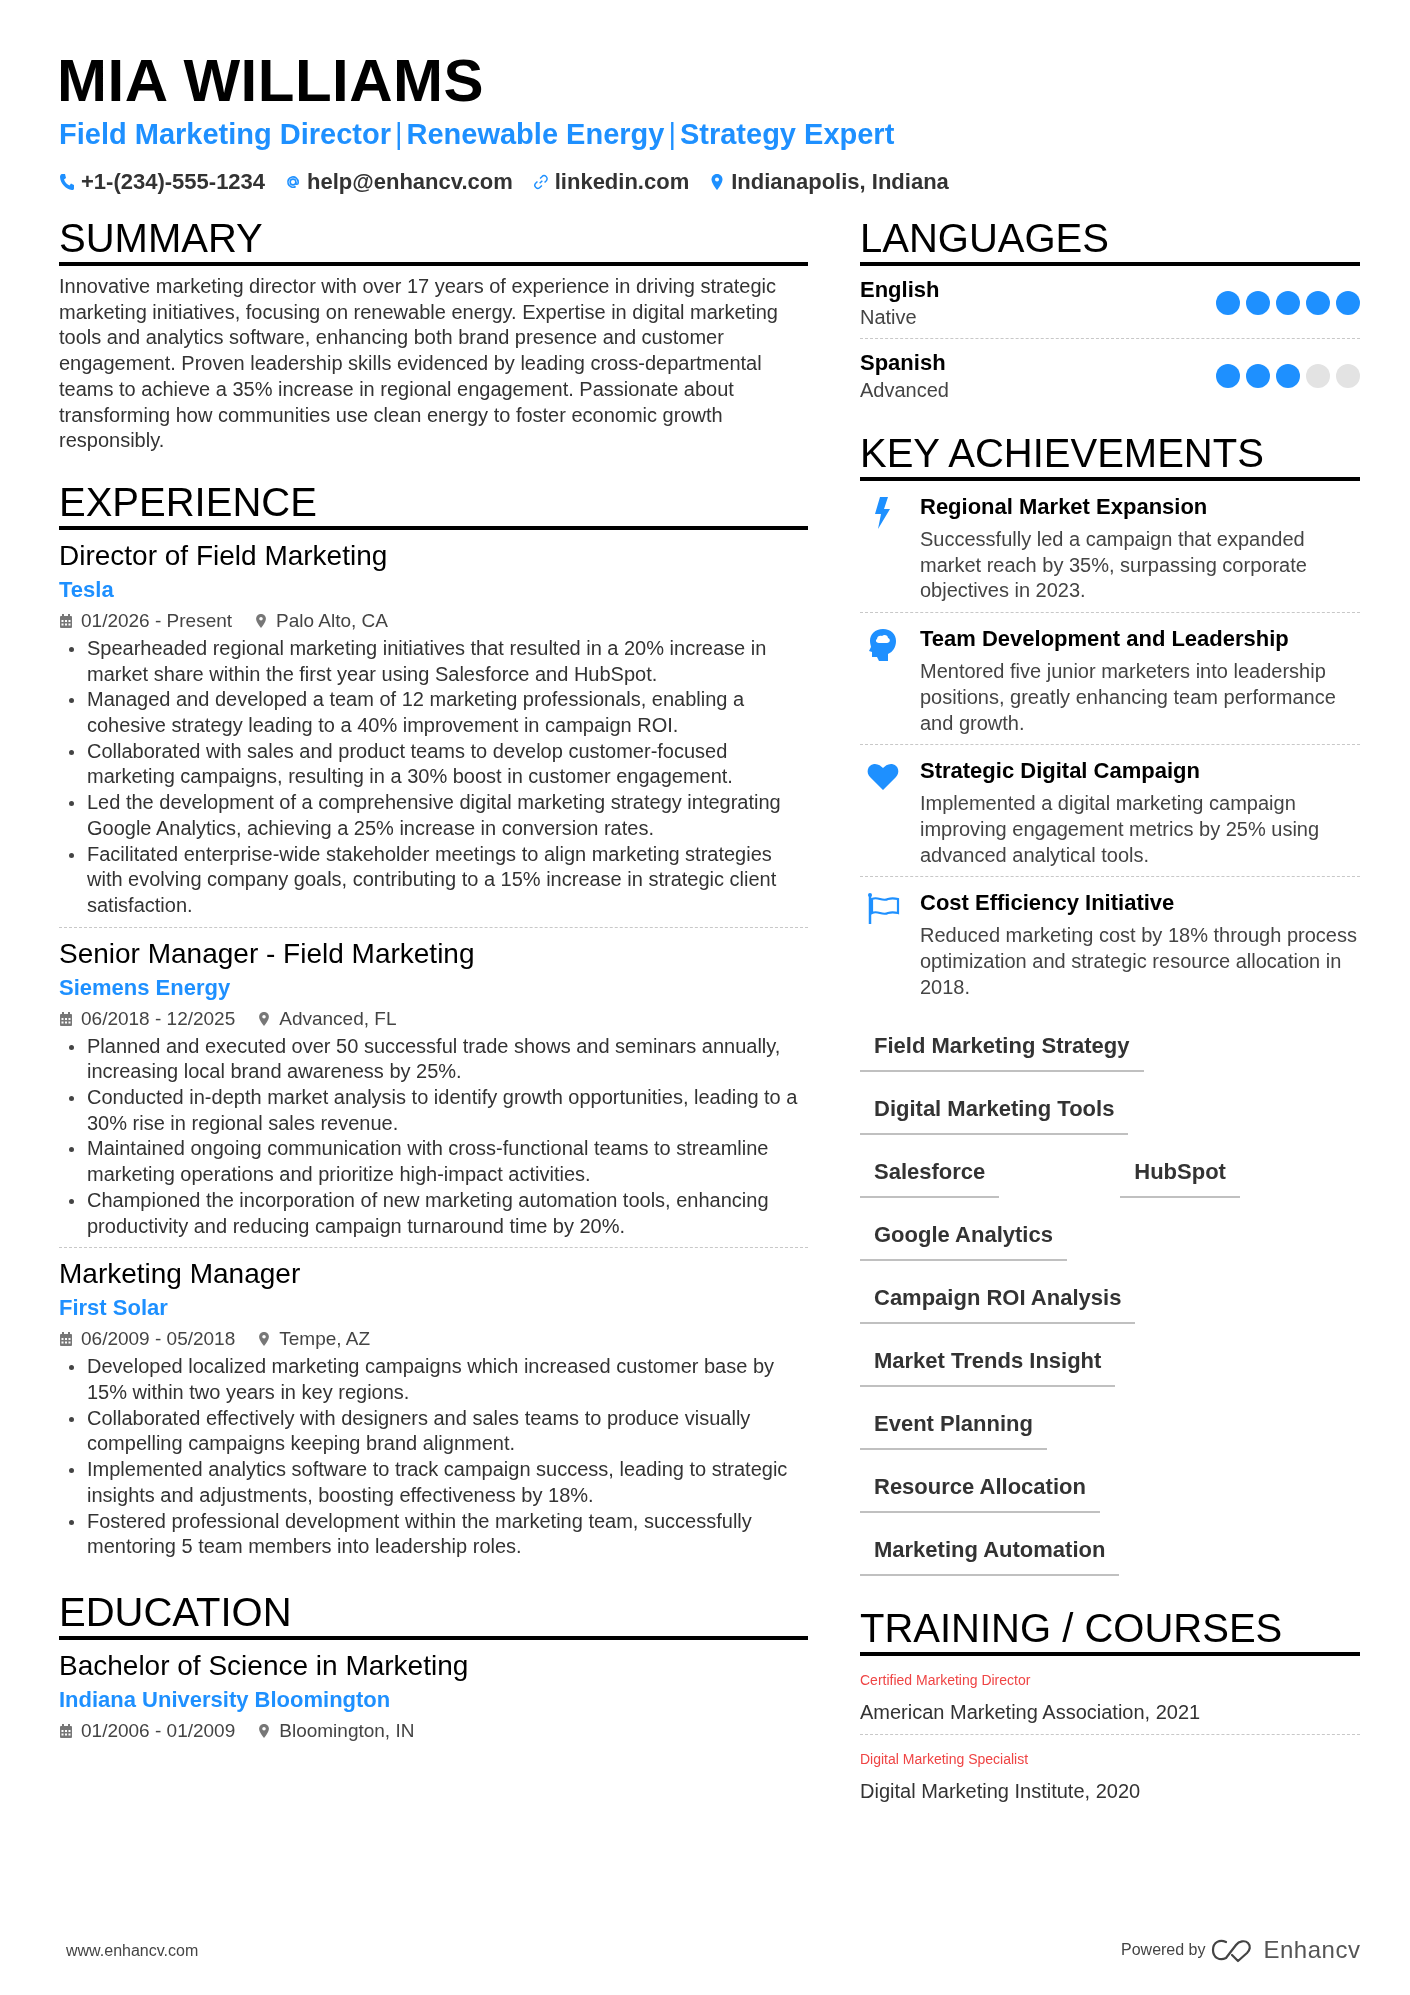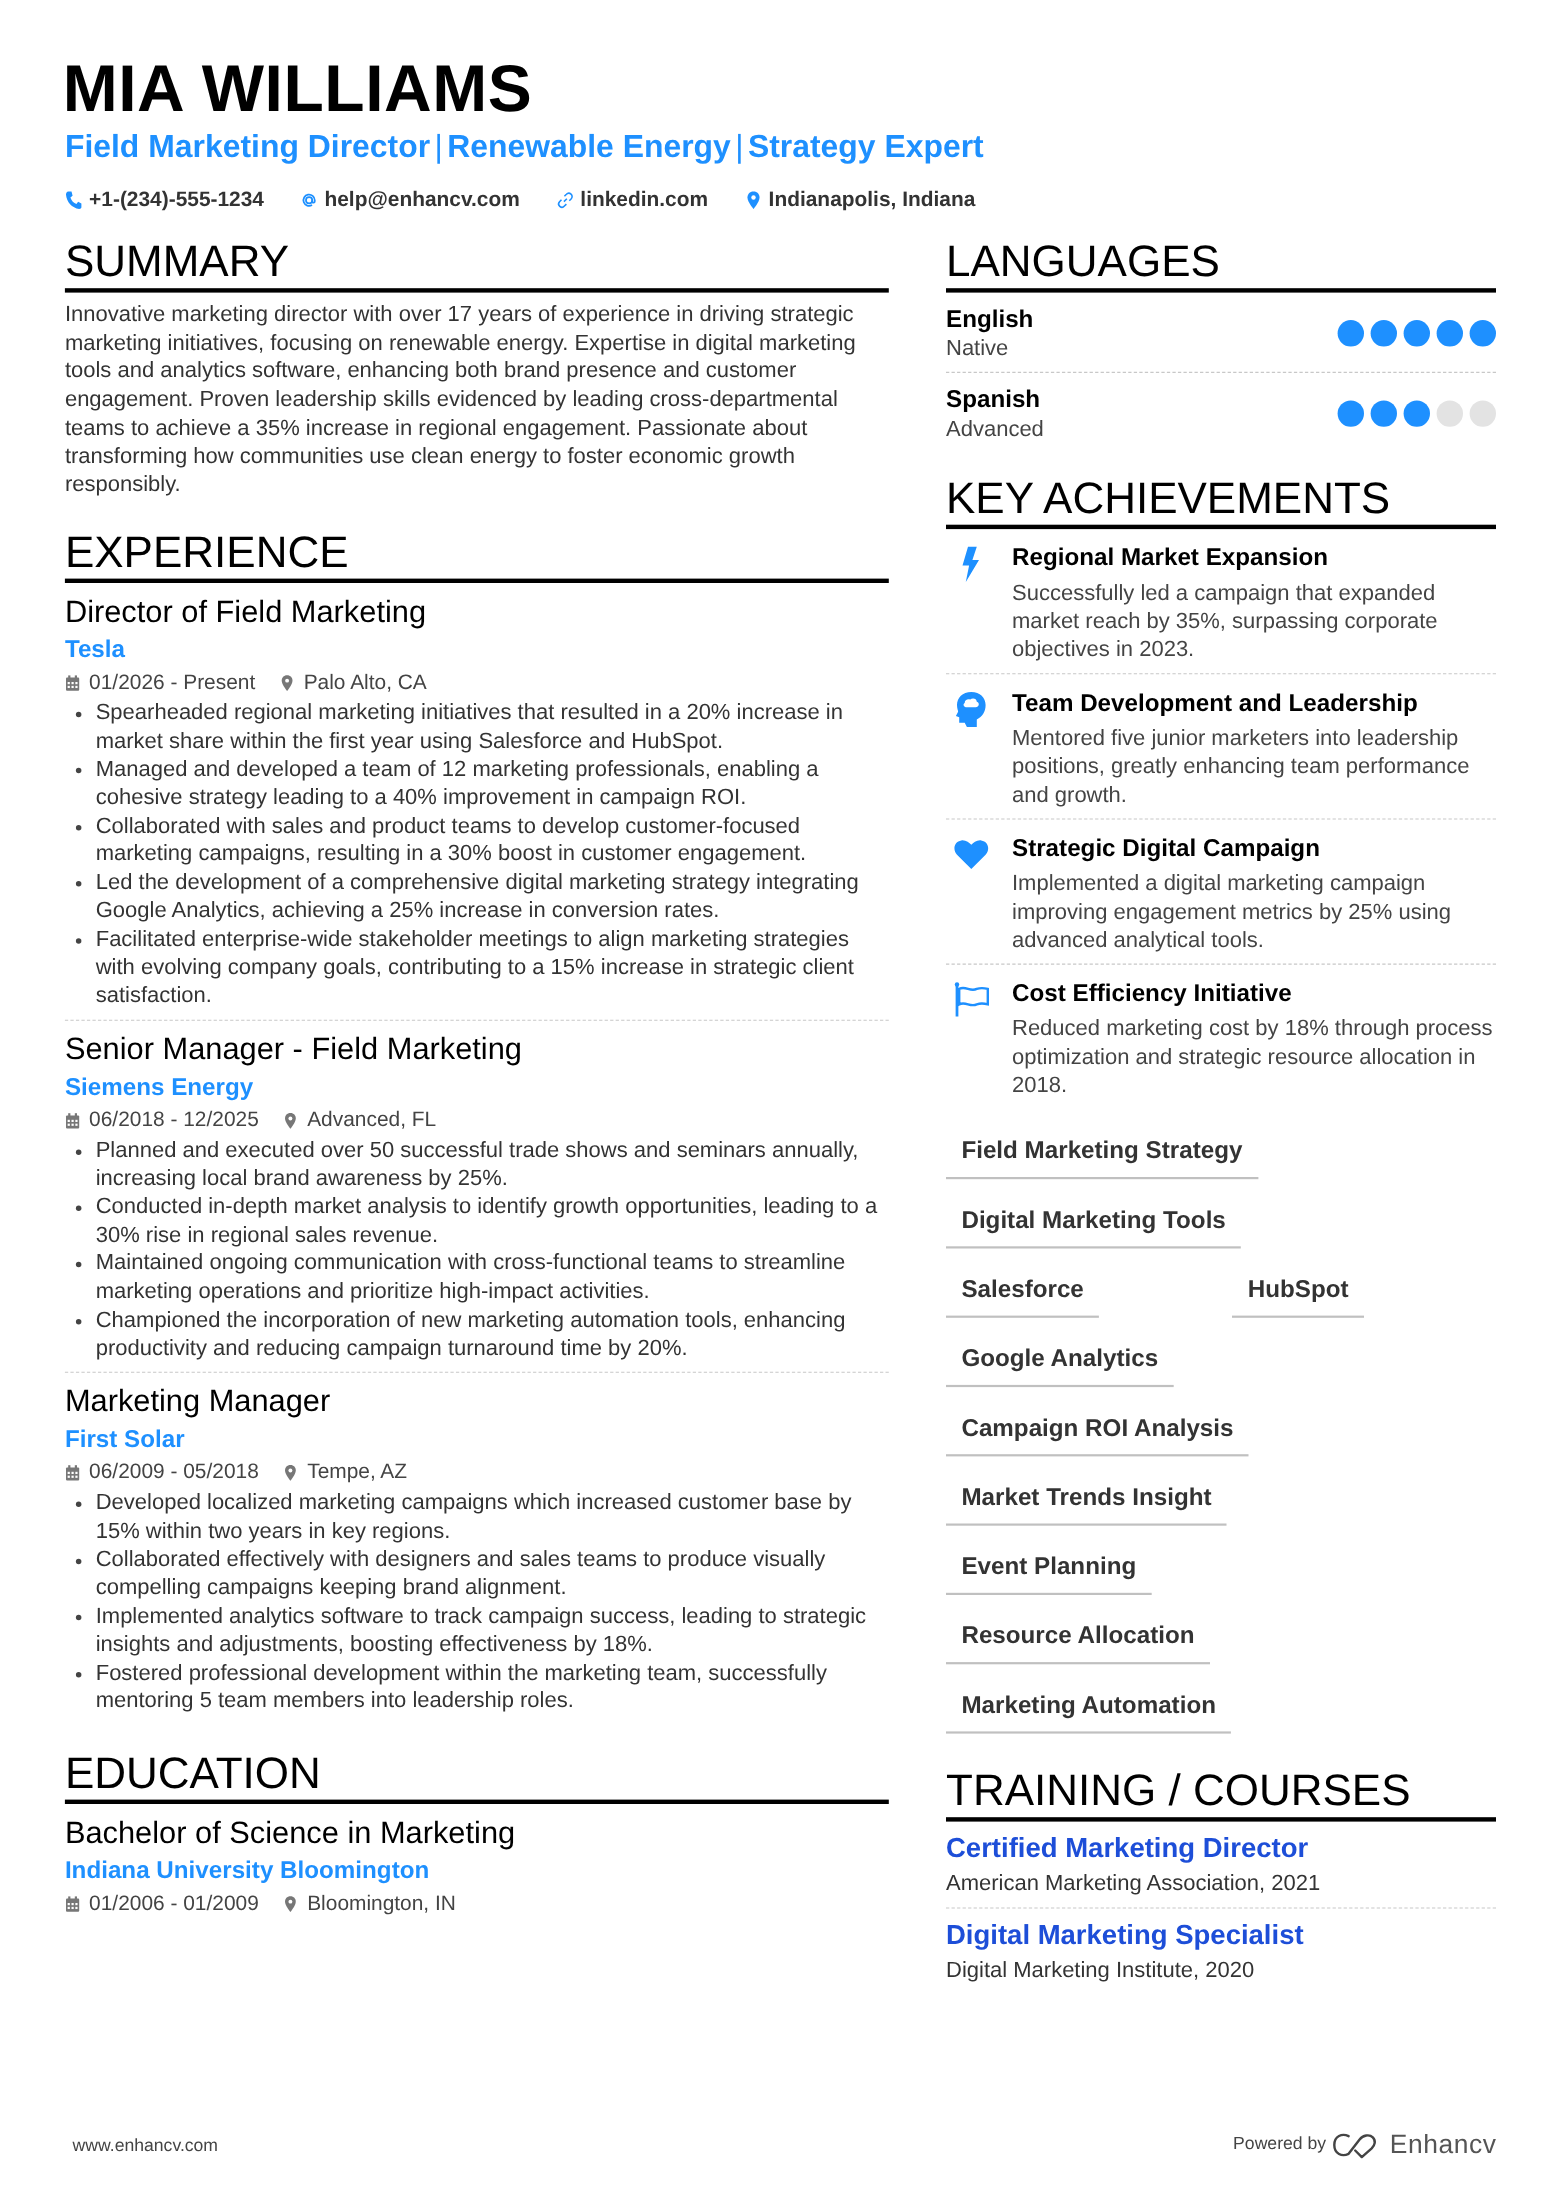--- a/index.html
+++ b/index.html
@@ -2,21 +2,21 @@
 <html><head>
 <meta charset="utf-8">
 <style>
   * { box-sizing: border-box; margin: 0; padding: 0; }
   html, body { width: 1410px; height: 1995px; background: #ffffff; }
   body { position: relative; font-family: "Liberation Sans", "DejaVu Sans", sans-serif; color: #333333; overflow: hidden; }
 
   .name { position: absolute; left: 57px; top: 48px; font-size: 60px; font-weight: 700; color: #000; letter-spacing: 0.5px; line-height: 66px; }
   .headline { position: absolute; left: 59px; top: 116px; font-size: 29px; font-weight: 700; color: #1E90FF; line-height: 36px; white-space: nowrap; }
   .headline .sep { display: inline-block; margin: 0 4px; font-weight: 400; }
-  .contacts { position: absolute; left: 59px; top: 168px; display: flex; gap: 33px; font-size: 19px; font-weight: 700; color: #333; line-height: 28px; white-space: nowrap; }
+  .contacts { position: absolute; left: 59px; top: 168px; display: flex; gap: 20px; font-size: 22px; font-weight: 700; color: #333; line-height: 28px; white-space: nowrap; }
   .contact { display: flex; align-items: center; gap: 6px; }
   .contact svg { width: 16px; height: 18px; }
 
   .col-left { position: absolute; left: 59px; top: 216px; width: 749px; }
   .col-right { position: absolute; left: 860px; top: 216px; width: 500px; }
 
   .section-title { font-size: 40px; font-weight: 400; color: #000; line-height: 44px; padding-bottom: 2px; border-bottom: 4px solid #000; margin-bottom: 8px; }
 
   .summary-text { font-size: 20px; line-height: 25.7px; color: #333; }
 
@@ -44,21 +44,21 @@
   .ach-icon { width: 46px; flex: 0 0 46px; display: flex; justify-content: center; padding-top: 4px; }
   .ach-icon svg { width: 34px; height: 36px; }
   .ach-title { font-size: 22px; font-weight: 700; color: #000; line-height: 32px; margin-bottom: 4px; }
   .ach-desc { font-size: 20px; line-height: 25.7px; color: #444; }
 
   .skills { display: flex; flex-wrap: wrap; column-gap: 16px; row-gap: 14px; margin-top: 10px; margin-bottom: 30px; gap: 21px; }
   .skill { font-size: 22px; font-weight: 700; color: #333; padding: 0 14px 8px 14px; border-bottom: 2px solid #c0c0c0; line-height: 32px; }
 
   .course { padding-bottom: 6px; border-bottom: 1px dashed #c8c8c8; margin-bottom: 8px; }
   .course.last { border-bottom: none; }
-  .course-title { font-size: 25px; font-weight: 700; color: #1d4ed8; line-height: 32px; }
+  .course-title { font-size: 14px; font-weight: 400; color: #ef4444; line-height: 32px; }
   .course-org { font-size: 20px; color: #333; line-height: 32px; }
 
   .footer-left { position: absolute; left: 66px; top: 1942px; font-size: 16px; color: #444; }
   .footer-right { position: absolute; left: 1121px; top: 1936px; display: flex; align-items: center; gap: 4px; font-size: 16px; color: #444; justify-content: flex-end; }
   .brand { display: flex; align-items: center; gap: 8px; font-size: 24px; color: #555; letter-spacing: 0.5px; }
   .brand svg { width: 46px; height: 26px; }
 </style>
 </head>
 <body>
 

